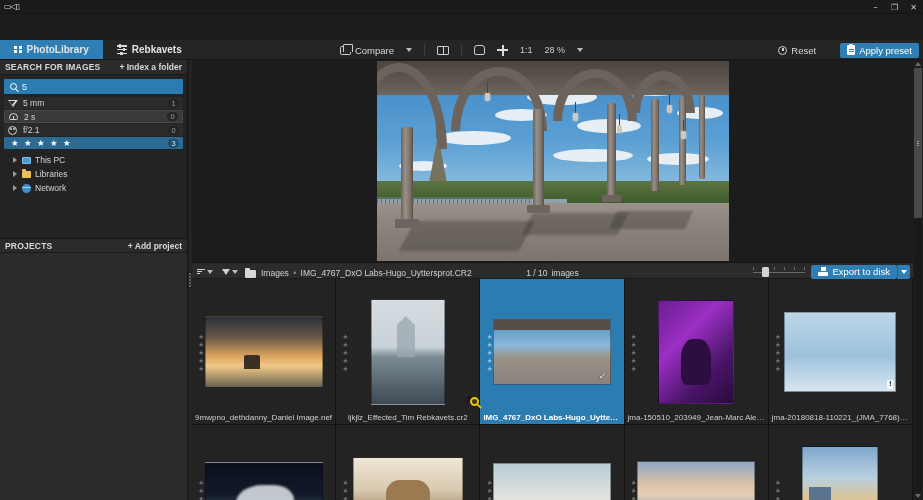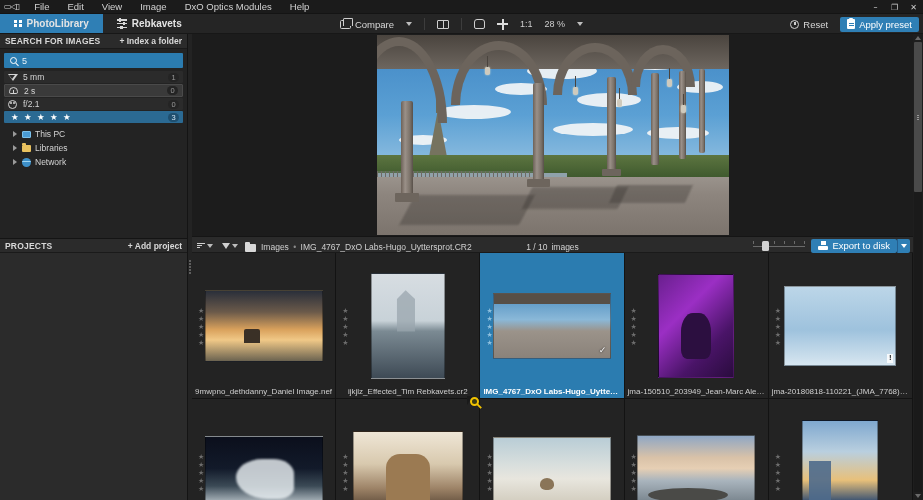--- a/index.html
+++ b/index.html
@@ -28,21 +28,21 @@
   }
   .winbtns { position: absolute; right: 0; top: 0; height: 14px; display: flex; }
   .winbtn {
     width: 19px; height: 14px; display: flex; align-items: center; justify-content: center;
     font-size: 8px; color: #cfcfcf; font-family: "DejaVu Sans", sans-serif;
   }
 
   
   .tabbar {
     height: 20px; flex: 0 0 20px; background: #252525; display: flex; align-items: stretch;
-    position: relative; border-bottom: 1px solid #171717;
+    position: relative; border-bottom: 1px solid #171717; margin-top: 26px;
   }
   .tab {
     display: flex; align-items: center; gap: 5px; padding: 0 14px;
     font-size: 10px; font-weight: bold; color: #e4e4e4; cursor: default;
   }
   .tab.active { background: #2f7fb5; }
   .tab .ico { display:flex; }
   .grid-ico { display: grid; grid-template-columns: 3px 3px; grid-template-rows: 3px 3px; gap: 1.5px; }
   .grid-ico i { background: #ffffff; display: block; }
   .slider-ico { width: 10px; height: 9px; display: flex; flex-direction: column; justify-content: space-between; }
@@ -68,21 +68,21 @@
   .split-ico { width:12px;height:9px;border:1.3px solid #cfcfcf;border-radius:1px; display:flex; }
   .split-ico i { flex:1; border-right:1.3px solid #cfcfcf; }
   .split-ico i:last-child{border-right:none;}
   .hand-ico { width:11px;height:10px;border:1.3px solid #cfcfcf;border-radius:3px 3px 2px 2px; }
   .move-ico { position:relative; width:11px;height:11px; }
   .move-ico::before,.move-ico::after{content:'';position:absolute;background:#dcdcdc;}
   .move-ico::before{left:4.5px;top:0;width:2px;height:11px;}
   .move-ico::after{top:4.5px;left:0;height:2px;width:11px;}
   .tb-label { font-size: 9px; color: #cfcfcf; }
 
-  .tb-right { position: absolute; right: 4px; top: 2.5px; display: flex; align-items: center; gap: 5px; }
+  .tb-right { position: absolute; right: 4px; top: 2.5px; display: flex; align-items: center; gap: 17px; }
   .reset-btn {
     display:flex;align-items:center;gap:4px;height:15px;padding:0 7px;font-size:9.5px;color:#d8d8d8;border-radius:2px;cursor:default;
   }
   .reset-ico { width:9px;height:9px;border:1.3px solid #cfcfcf;border-radius:50%;position:relative;}
   .reset-ico::after{content:'';position:absolute;left:3px;top:1.5px;width:1.2px;height:3px;background:#cfcfcf;}
   .apply-btn {
     display:flex;align-items:center;gap:4px;height:15px;padding:0 7px;font-size:9.5px;color:#ffffff;
     background:#2f7fb5;border-radius:2px;cursor:default;
   }
   .clip-ico{width:8px;height:10px;background:#fff;border-radius:1px;position:relative;}
@@ -275,28 +275,20 @@
   .vsplit i b{display:block;width:1.5px;height:1.5px;background:#6a6a6a;border-radius:50%;}
 </style>
 </head>
 <body>
 
 <div class="app">
 
   <div class="menubar">
     <div class="menu-logo">
       <span class="logo-glyph">▭◁▯</span>
-    </div>
-    <div class="menu-items">
-      <div class="menu-item">File</div>
-      <div class="menu-item">Edit</div>
-      <div class="menu-item">View</div>
-      <div class="menu-item">Image</div>
-      <div class="menu-item">DxO Optics Modules</div>
-      <div class="menu-item">Help</div>
     </div>
     <div class="winbtns">
       <div class="winbtn">–</div>
       <div class="winbtn">❐</div>
       <div class="winbtn close">✕</div>
     </div>
   </div>
 
   <div class="tabbar">
     <div class="tab active">

